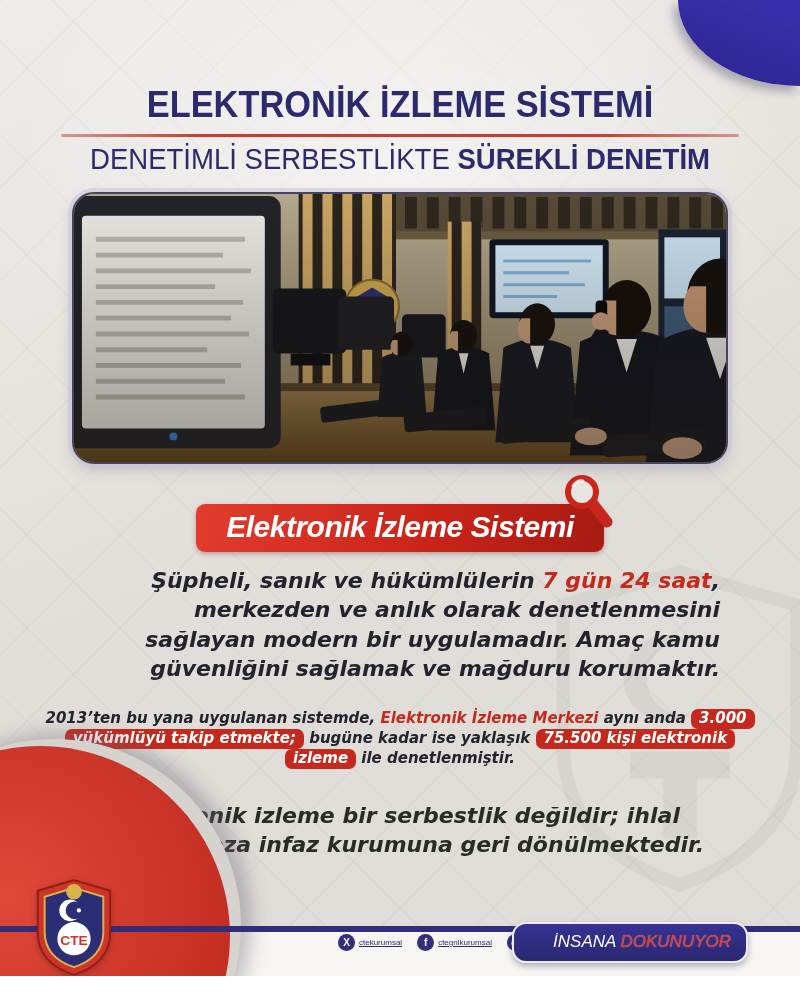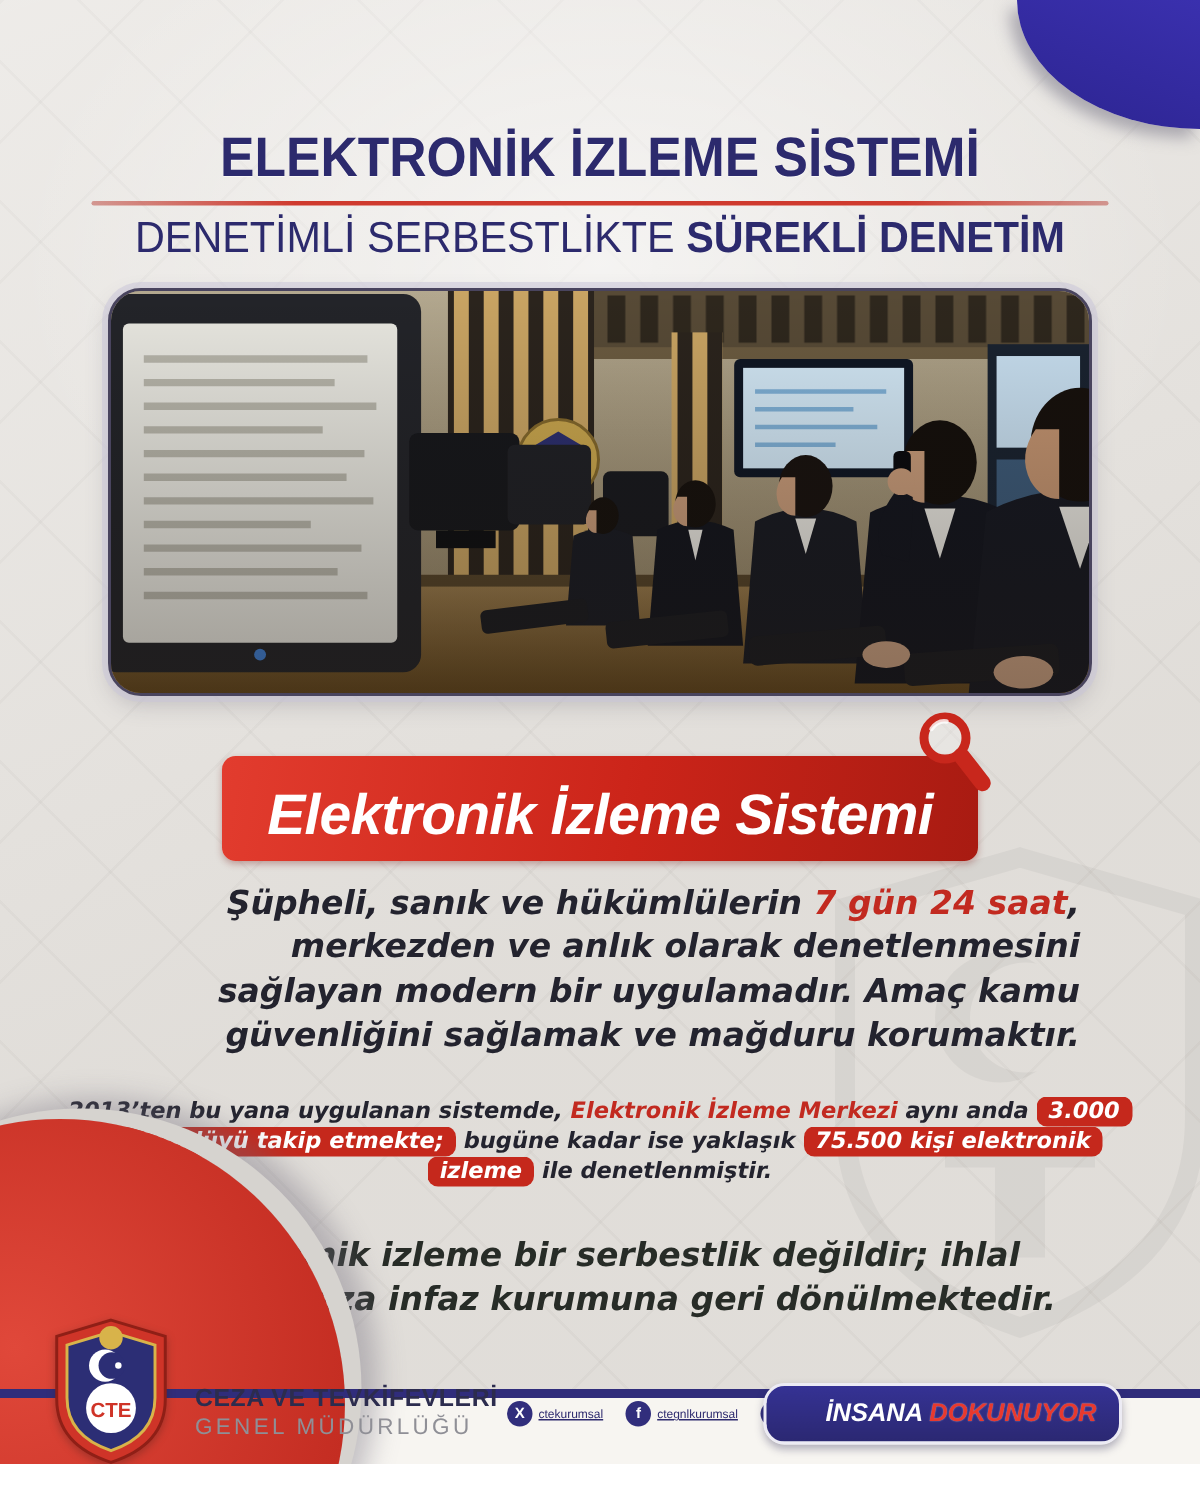--- a/index.html
+++ b/index.html
@@ -50,24 +50,24 @@
     position:relative; width:656px; height:272px; margin:16px auto 0; z-index:2;
     border-radius:22px; border:2px solid #49445e; overflow:hidden;
     box-shadow:0 0 0 4px rgba(202,198,216,.55), 0 6px 14px rgba(90,86,105,.25);
     background:#8d8272;
   }
   .photo-card svg{ display:block; width:100%; height:100%; }
 
   
   .badge-row{ position:relative; width:max-content; margin:40px auto 0; z-index:2; }
   .section-badge{
-    display:inline-block; padding:19px 30px 8px; border-radius:9px;
+    display:inline-block; padding:6px 30px 8px; border-radius:9px;
     background:linear-gradient(100deg,#e23c2e 0%, #cb2419 55%, #a81b12 100%);
     color:#fff; font-family:"Liberation Sans", sans-serif; font-style:italic; font-weight:800;
-    font-size:38px; letter-spacing:-.5px;
+    font-size:30px; letter-spacing:-.5px;
     box-shadow:0 2px 5px rgba(120,30,25,.35);
   }
   .magnifier{ position:absolute; top:-32px; right:-14px; width:58px; height:62px; }
 
   
   .para{
     text-align:center; font-style:italic; color:#23232e; z-index:2; position:relative;
     font-weight:600; line-height:1.33;
   }
   .p1{ width:640px; margin:14px auto 0; font-size:22px;text-align:right; }
@@ -98,21 +98,21 @@
   .social-circle{
     width:17px; height:17px; border-radius:50%; background:#312e7c; color:#fff;
     display:flex; align-items:center; justify-content:center;
     font-size:10px; font-weight:800; font-family:"Liberation Sans", sans-serif; line-height:1;
   }
   .social-handle{ font-size:8px; color:#2e2b6f; font-family:"Liberation Sans", sans-serif;text-decoration:underline; }
   .slogan{
     position:absolute; right:52px; bottom:13px; z-index:6;
     background:linear-gradient(180deg,#353294,#2b2872);
     border:2px solid #ecebf4; border-radius:14px; padding:7px 15px 9px 13px;
-    font-family:"Liberation Sans", sans-serif; font-style:italic; font-weight:700; font-size:17px;
+    font-family:"Liberation Sans", sans-serif; font-style:italic; font-weight:400; font-size:17px;
     line-height:1.25; white-space:nowrap; box-shadow:0 3px 6px rgba(40,38,80,.35);text-align:right;
   }
   .slogan .l1{ padding-left:26px; }
   .slogan .w{ color:#ffffff; } .slogan .r{ color:#e8392e; text-shadow:0 0 1px rgba(255,255,255,.55); }
 </style>
 </head>
 <body>
 
 <div class="poster">
 
@@ -272,24 +272,20 @@
       <path d="M45,2 L82,13 V56 Q82,87 45,99 Q8,87 8,56 V13 Z" fill="#cf3428" stroke="#8f1f16" stroke-width="2"></path>
       <path d="M45,10 L75,19 V55 Q75,81 45,91 Q15,81 15,55 V19 Z" fill="#2c2e75" stroke="#d8b34a" stroke-width="2"></path>
       <circle cx="45" cy="14" r="8" fill="#d8b34a"></circle>
       <circle cx="41" cy="33" r="11" fill="#fff"></circle>
         <circle cx="45.5" cy="33" r="9" fill="#2c2e75"></circle>
       <circle cx="50" cy="33" r="2.2" fill="#fff"></circle>
       <circle cx="45" cy="62" r="17" fill="#fff"></circle>
       <text x="45" y="68" text-anchor="middle" font-family="Liberation Sans, sans-serif" font-size="14" font-weight="bold" fill="#cf3428">CTE</text>
     </svg>
 
-    <div class="org">
-      <div class="org-l1">CEZA VE TEVKİFEVLERİ</div>
-      <div class="org-l2">GENEL MÜDÜRLÜĞÜ</div>
-    </div>
 
     <div class="socials">
       <div class="social">
         <span class="social-circle">X</span>
         <span class="social-handle">ctekurumsal</span>
       </div>
       <div class="social">
         <span class="social-circle">f</span>
         <span class="social-handle">ctegnlkurumsal</span>
       </div>

